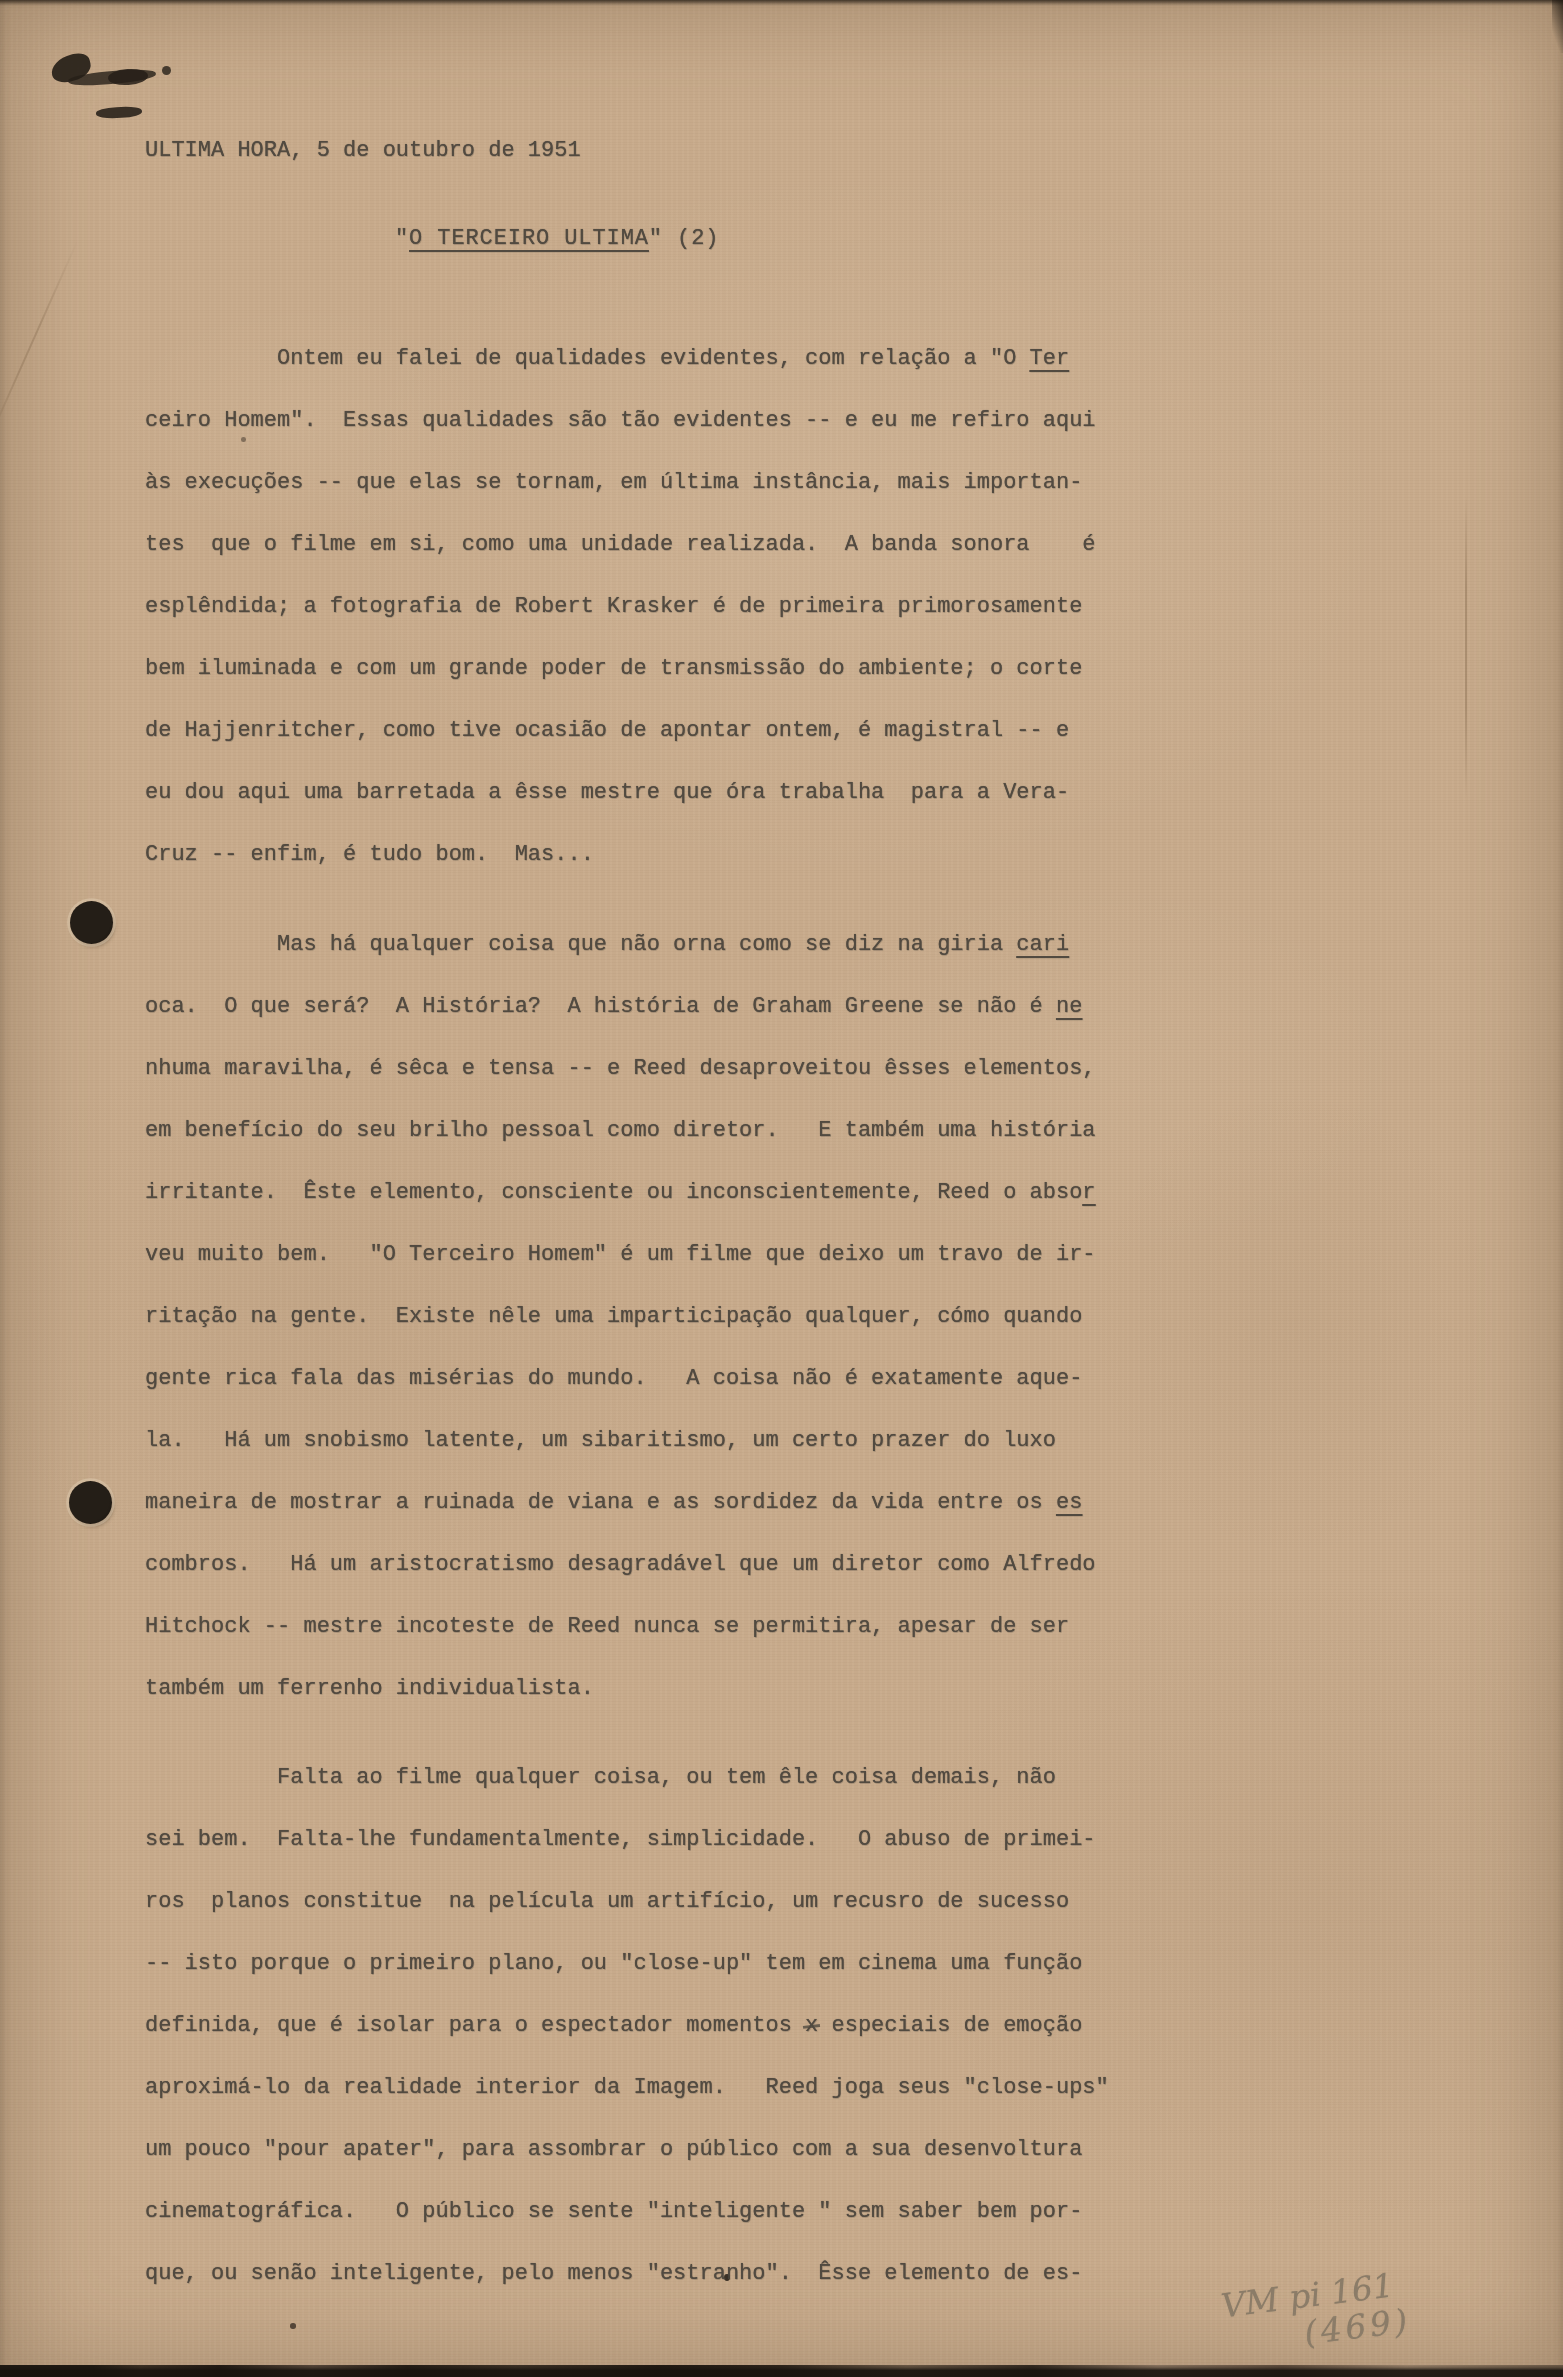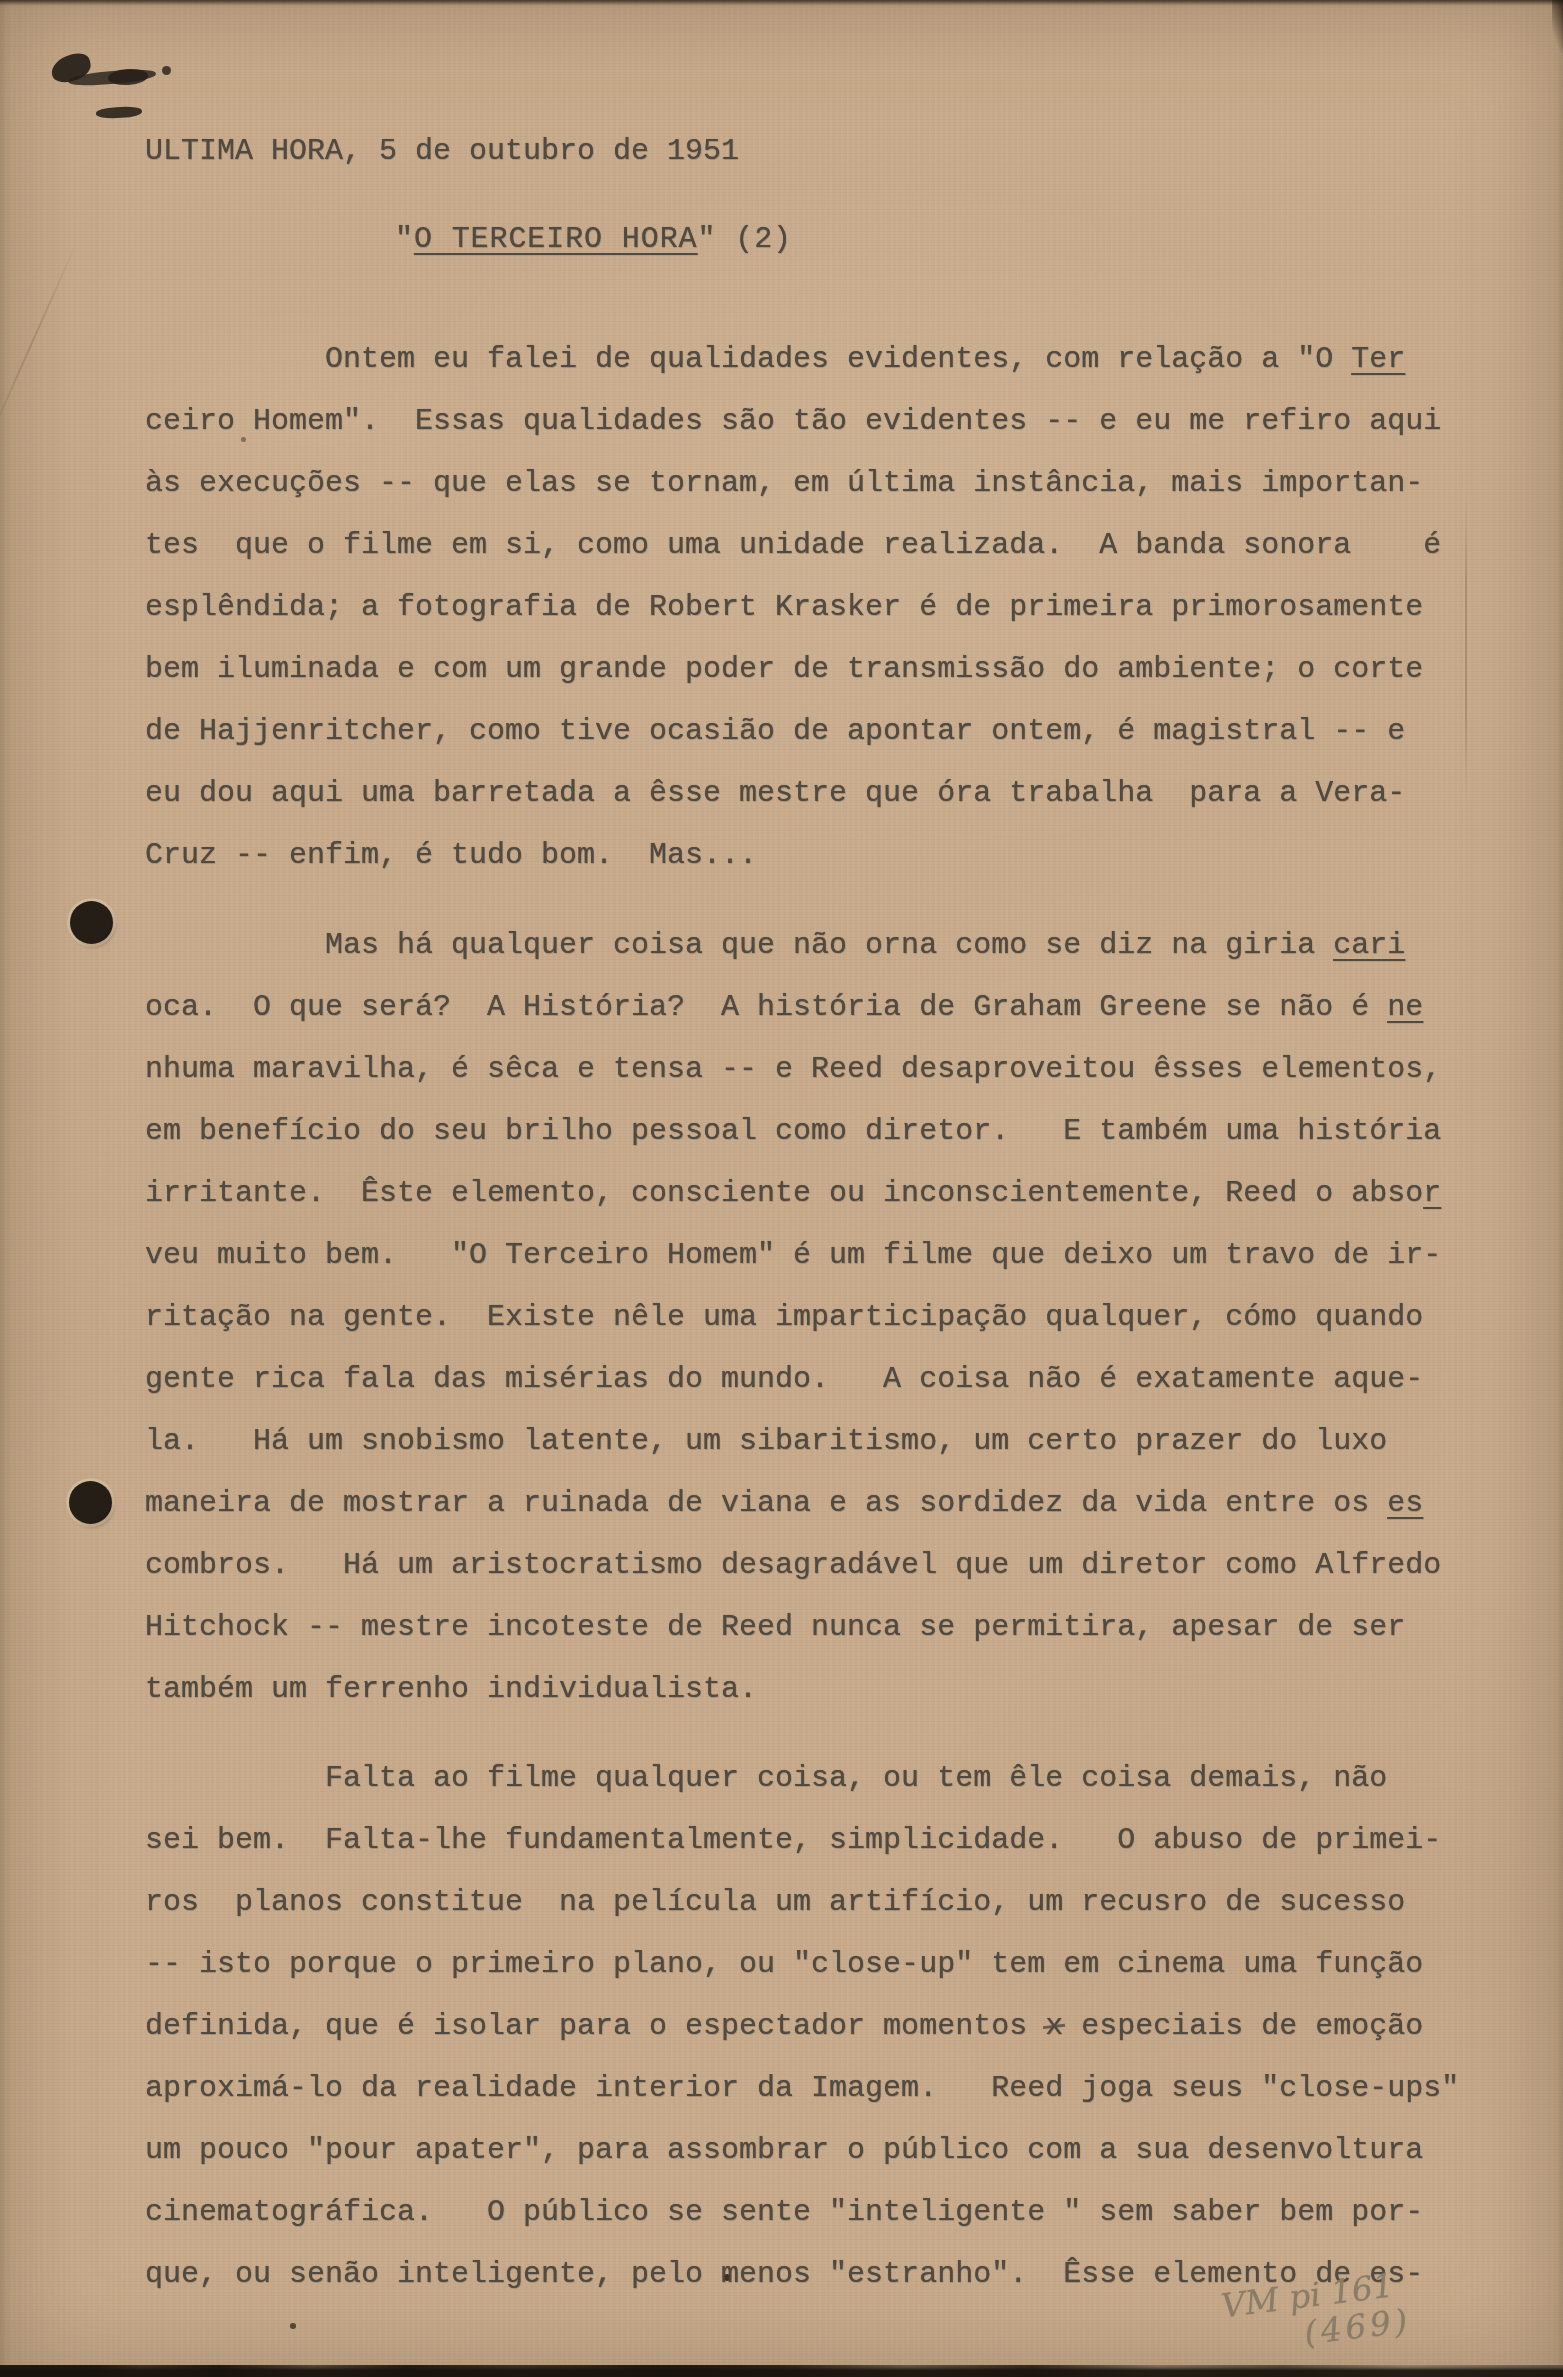--- a/index.html
+++ b/index.html
@@ -14,21 +14,21 @@
       radial-gradient(ellipse 735px 551px at 85% 80%, rgba(120,92,64,0.08), transparent 60%),
       radial-gradient(ellipse 459px 275px at 70% 45%, rgba(255,238,214,0.06), transparent 70%),
       repeating-linear-gradient(0deg, rgba(112,86,60,0.045) 0 0.9px, rgba(0,0,0,0) 0.9px 2.8px),
       repeating-linear-gradient(90deg, rgba(255,236,210,0.05) 0 1.8px, rgba(0,0,0,0) 1.8px 5.5px);
     box-shadow: inset 0 0 101px rgba(92,70,48,0.38), inset 0 0 9.2px rgba(60,45,30,0.30);
     font-family:"Liberation Mono","DejaVu Sans Mono",monospace;
   }
   .typed{
     position:absolute;
     color:#49433b;
-    font-size:30px;
+    font-size:22px;
     line-height:62px;
     white-space:pre;
     text-shadow:0 0 0.9px rgba(73,67,59,0.85), 0.6px 0.7px 0 rgba(73,67,59,0.22);
     opacity:0.93;
   }
   .tline{height:62px;}
   .u{text-decoration:underline;text-decoration-thickness:2.3px;text-underline-offset:5.5px;}
   .strike{position:relative;}
   .strike::after{content:"";position:absolute;left:-1.8px;right:-1.8px;top:46%;height:2.8px;background:rgba(73,67,59,0.8);transform:rotate(-6deg);}
   .para{margin:0 0 27.5px 0;}
@@ -108,21 +108,21 @@
 
   <div class="hole hole-top"></div>
   <div class="hole hole-bottom"></div>
 
   <div class="speck p1"></div>
   <div class="speck p2"></div>
   <div class="speck p3"></div>
 
   <div class="typed" style="left:145px;top:120px;">ULTIMA HORA, 5 de outubro de 1951</div>
 
-  <div class="typed title-wrap" style="left:395px;top:208px;"><span>"</span><span class="u">O TERCEIRO HORA</span><span>" (2)</span></div>
+  <div class="typed title-wrap" style="left:395px;top:208px;"><span>"</span><span class="u">O TERCEIRO ULTIMA</span><span>" (2)</span></div>
 
   <div class="typed" style="left:145px;top:328px;"><div class="para"><div class="tline"><span>          Ontem eu falei de qualidades evidentes, com relação a "O </span><span class="u">Ter</span></div><div class="tline"><span>ceiro Homem".  Essas qualidades são tão evidentes -- e eu me refiro aqui</span></div><div class="tline"><span>às execuções -- que elas se tornam, em última instância, mais importan-</span></div><div class="tline"><span>tes  que o filme em si, como uma unidade realizada.  A banda sonora    é</span></div><div class="tline"><span>esplêndida; a fotografia de Robert Krasker é de primeira primorosamente</span></div><div class="tline"><span>bem iluminada e com um grande poder de transmissão do ambiente; o corte</span></div><div class="tline"><span>de Hajjenritcher, como tive ocasião de apontar ontem, é magistral -- e</span></div><div class="tline"><span>eu dou aqui uma barretada a êsse mestre que óra trabalha  para a Vera-</span></div><div class="tline"><span>Cruz -- enfim, é tudo bom.  Mas...</span></div></div><div class="para"><div class="tline"><span>          Mas há qualquer coisa que não orna como se diz na giria </span><span class="u">cari</span></div><div class="tline"><span>oca.  O que será?  A História?  A história de Graham Greene se não é </span><span class="u">ne</span></div><div class="tline"><span>nhuma maravilha, é sêca e tensa -- e Reed desaproveitou êsses elementos,</span></div><div class="tline"><span>em benefício do seu brilho pessoal como diretor.   E também uma história</span></div><div class="tline"><span>irritante.  Êste elemento, consciente ou inconscientemente, Reed o abso</span><span class="u">r</span></div><div class="tline"><span>veu muito bem.   "O Terceiro Homem" é um filme que deixo um travo de ir-</span></div><div class="tline"><span>ritação na gente.  Existe nêle uma imparticipação qualquer, cómo quando</span></div><div class="tline"><span>gente rica fala das misérias do mundo.   A coisa não é exatamente aque-</span></div><div class="tline"><span>la.   Há um snobismo latente, um sibaritismo, um certo prazer do luxo</span></div><div class="tline"><span>maneira de mostrar a ruinada de viana e as sordidez da vida entre os </span><span class="u">es</span></div><div class="tline"><span>combros.   Há um aristocratismo desagradável que um diretor como Alfredo</span></div><div class="tline"><span>Hitchock -- mestre incoteste de Reed nunca se permitira, apesar de ser</span></div><div class="tline"><span>também um ferrenho individualista.</span></div></div><div class="para"><div class="tline"><span>          Falta ao filme qualquer coisa, ou tem êle coisa demais, não</span></div><div class="tline"><span>sei bem.  Falta-lhe fundamentalmente, simplicidade.   O abuso de primei-</span></div><div class="tline"><span>ros  planos constitue  na película um artifício, um recusro de sucesso</span></div><div class="tline"><span>-- isto porque o primeiro plano, ou "close-up" tem em cinema uma função</span></div><div class="tline"><span>definida, que é isolar para o espectador momentos </span><span class="strike">x</span><span> especiais de emoção</span></div><div class="tline"><span>aproximá-lo da realidade interior da Imagem.   Reed joga seus "close-ups"</span></div><div class="tline"><span>um pouco "pour apater", para assombrar o público com a sua desenvoltura</span></div><div class="tline"><span>cinematográfica.   O público se sente "inteligente " sem saber bem por-</span></div><div class="tline"><span>que, ou senão inteligente, pelo menos "estranho".  Êsse elemento de es-</span></div></div></div>
 
   <div class="handwriting">
     <div class="hw1">VM pi 161</div>
     <div class="hw2">(469)</div>
   </div>
 
 </div>
 

